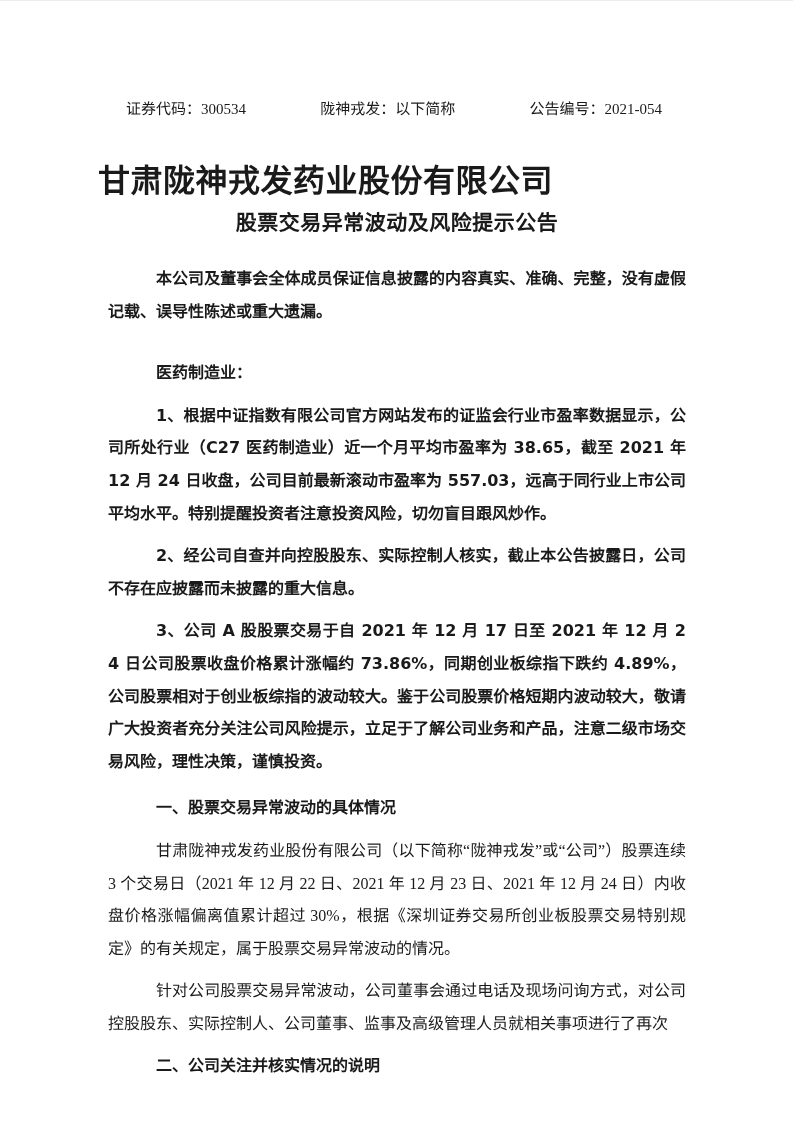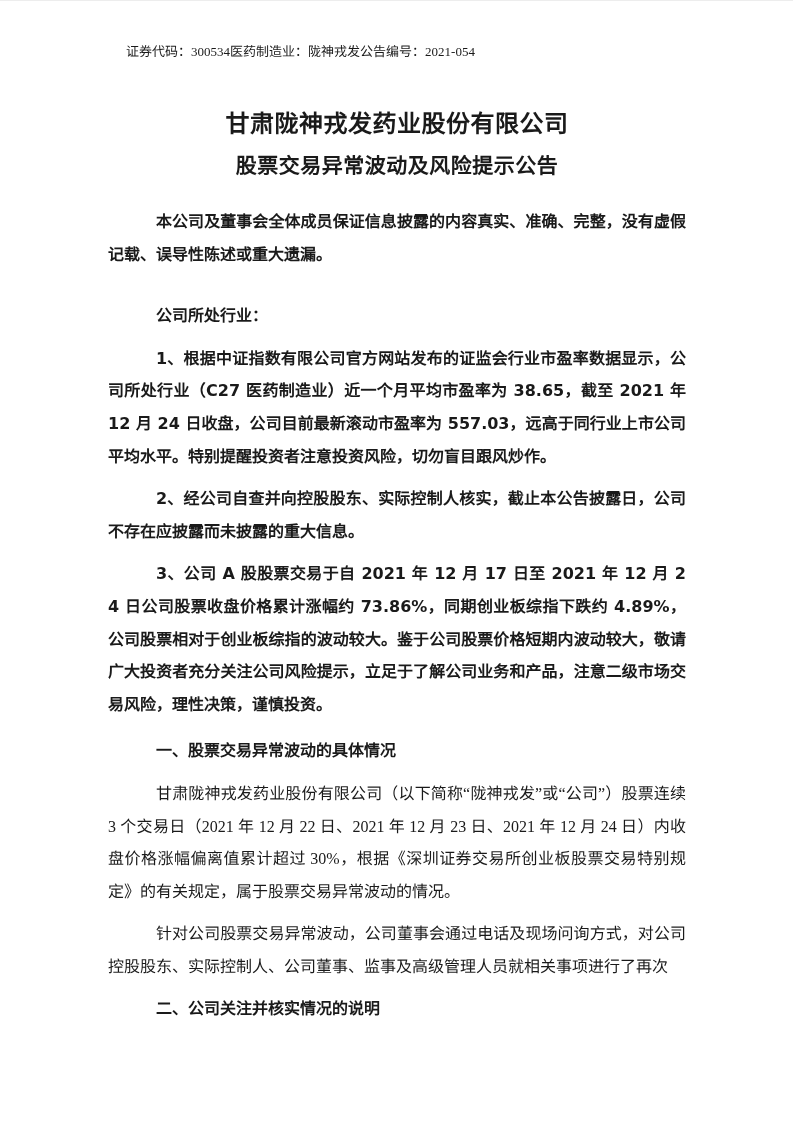--- a/index.html
+++ b/index.html
@@ -11,34 +11,34 @@
     color: #1a1a1a;
     overflow: hidden;
     border-top: 1px solid #ededed;
     font-family: "Liberation Serif", "DejaVu Serif", serif;
   }
   .content {
     box-sizing: border-box;
     padding: 0 97px 0 98px;
   }
   .doc-header {
-    margin-top: 40px;
+    margin-top: 97px;
     display: flex;
+    justify-content: space-between;
     padding-left: 28px;
     padding-right: 34px;
-    font-size: 13px;
+    font-size: 15px;
     line-height: 22px;
     white-space: nowrap;
   }
   .title-company {
     margin-top: 40px;
-    text-align: center;
     font-family: "DejaVu Sans", "Liberation Sans", sans-serif;
     font-weight: 700;
-    font-size: 24px;
+    font-size: 32px;
     line-height: 42px;
     letter-spacing: 0.5px;
   }
   .title-subject {
     text-align: center;
     font-family: "DejaVu Sans", "Liberation Sans", sans-serif;
     font-weight: 700;
     font-size: 21px;
     line-height: 42px;
     letter-spacing: 0.5px;
@@ -65,32 +65,32 @@
 </style>
 </head>
 <body>
 
 <div class="page">
   <div class="content">
 
     <div class="doc-header">
       <span><span>证券代码：</span><span>300534</span></span>
 
-      <span><span>医药制造业：</span><span>陇神戎发</span></span>
+      <span><span>陇神戎发：</span><span>以下简称</span></span>
 
       <span><span>公告编号：</span><span>2021-054</span></span>
     </div>
 
     <div class="title-company">甘肃陇神戎发药业股份有限公司</div>
 
     <div class="title-subject">股票交易异常波动及风险提示公告</div>
 
     <p class="para bold-block statement">本公司及董事会全体成员保证信息披露的内容真实、准确、完整，没有虚假记载、误导性陈述或重大遗漏。</p>
 
-    <p class="para bold-block sr-heading">公司所处行业：</p>
+    <p class="para bold-block sr-heading">医药制造业：</p>
 
     <p class="para bold-block">1、根据中证指数有限公司官方网站发布的证监会行业市盈率数据显示，公司所处行业（C27 医药制造业）近一个月平均市盈率为 38.65，截至 2021 年 12 月 24 日收盘，公司目前最新滚动市盈率为 557.03，远高于同行业上市公司平均水平。特别提醒投资者注意投资风险，切勿盲目跟风炒作。</p>
 
     <p class="para bold-block">2、经公司自查并向控股股东、实际控制人核实，截止本公告披露日，公司不存在应披露而未披露的重大信息。</p>
 
     <p class="para bold-block">3、公司 A 股股票交易于自 2021 年 12 月 17 日至 2021 年 12 月 24 日公司股票收盘价格累计涨幅约 73.86%，同期创业板综指下跌约 4.89%，公司股票相对于创业板综指的波动较大。鉴于公司股票价格短期内波动较大，敬请广大投资者充分关注公司风险提示，立足于了解公司业务和产品，注意二级市场交易风险，理性决策，谨慎投资。</p>
 
     <p class="para bold-block section-heading gap-above">一、股票交易异常波动的具体情况</p>
 
     <p class="para serif-block">甘肃陇神戎发药业股份有限公司（以下简称“陇神戎发”或“公司”）股票连续 3 个交易日（2021 年 12 月 22 日、2021 年 12 月 23 日、2021 年 12 月 24 日）内收盘价格涨幅偏离值累计超过 30%，根据《深圳证券交易所创业板股票交易特别规定》的有关规定，属于股票交易异常波动的情况。</p>

